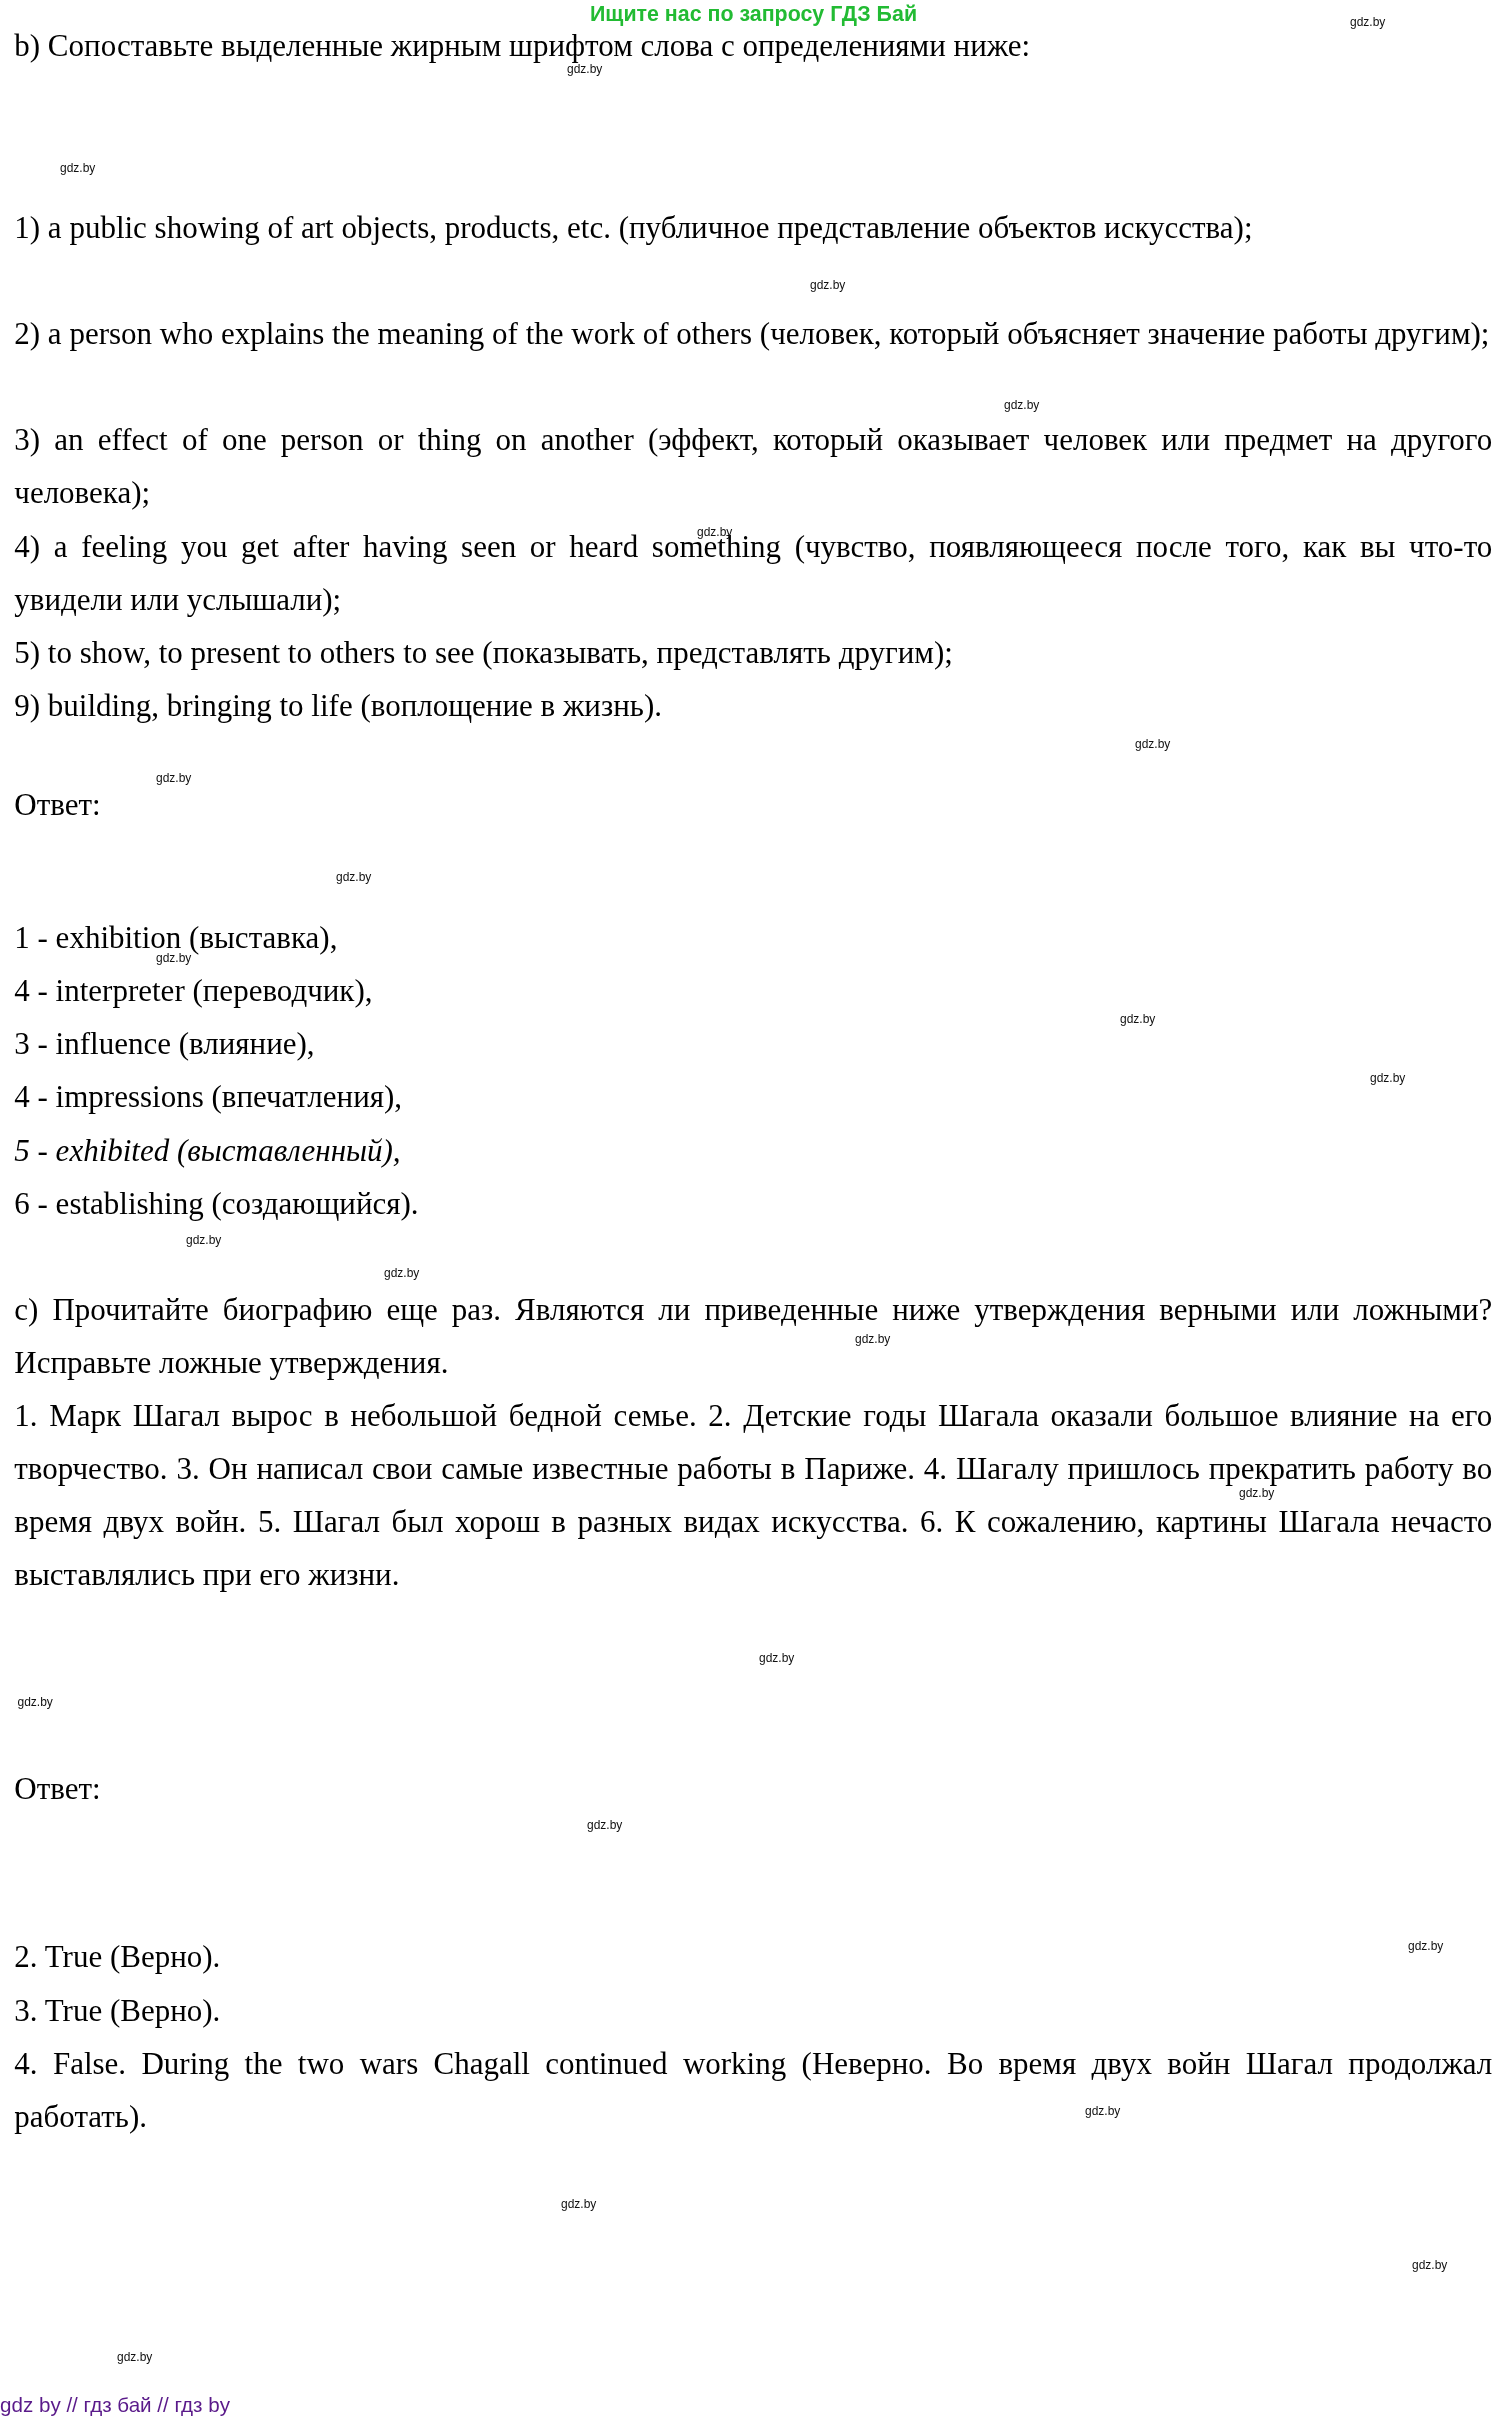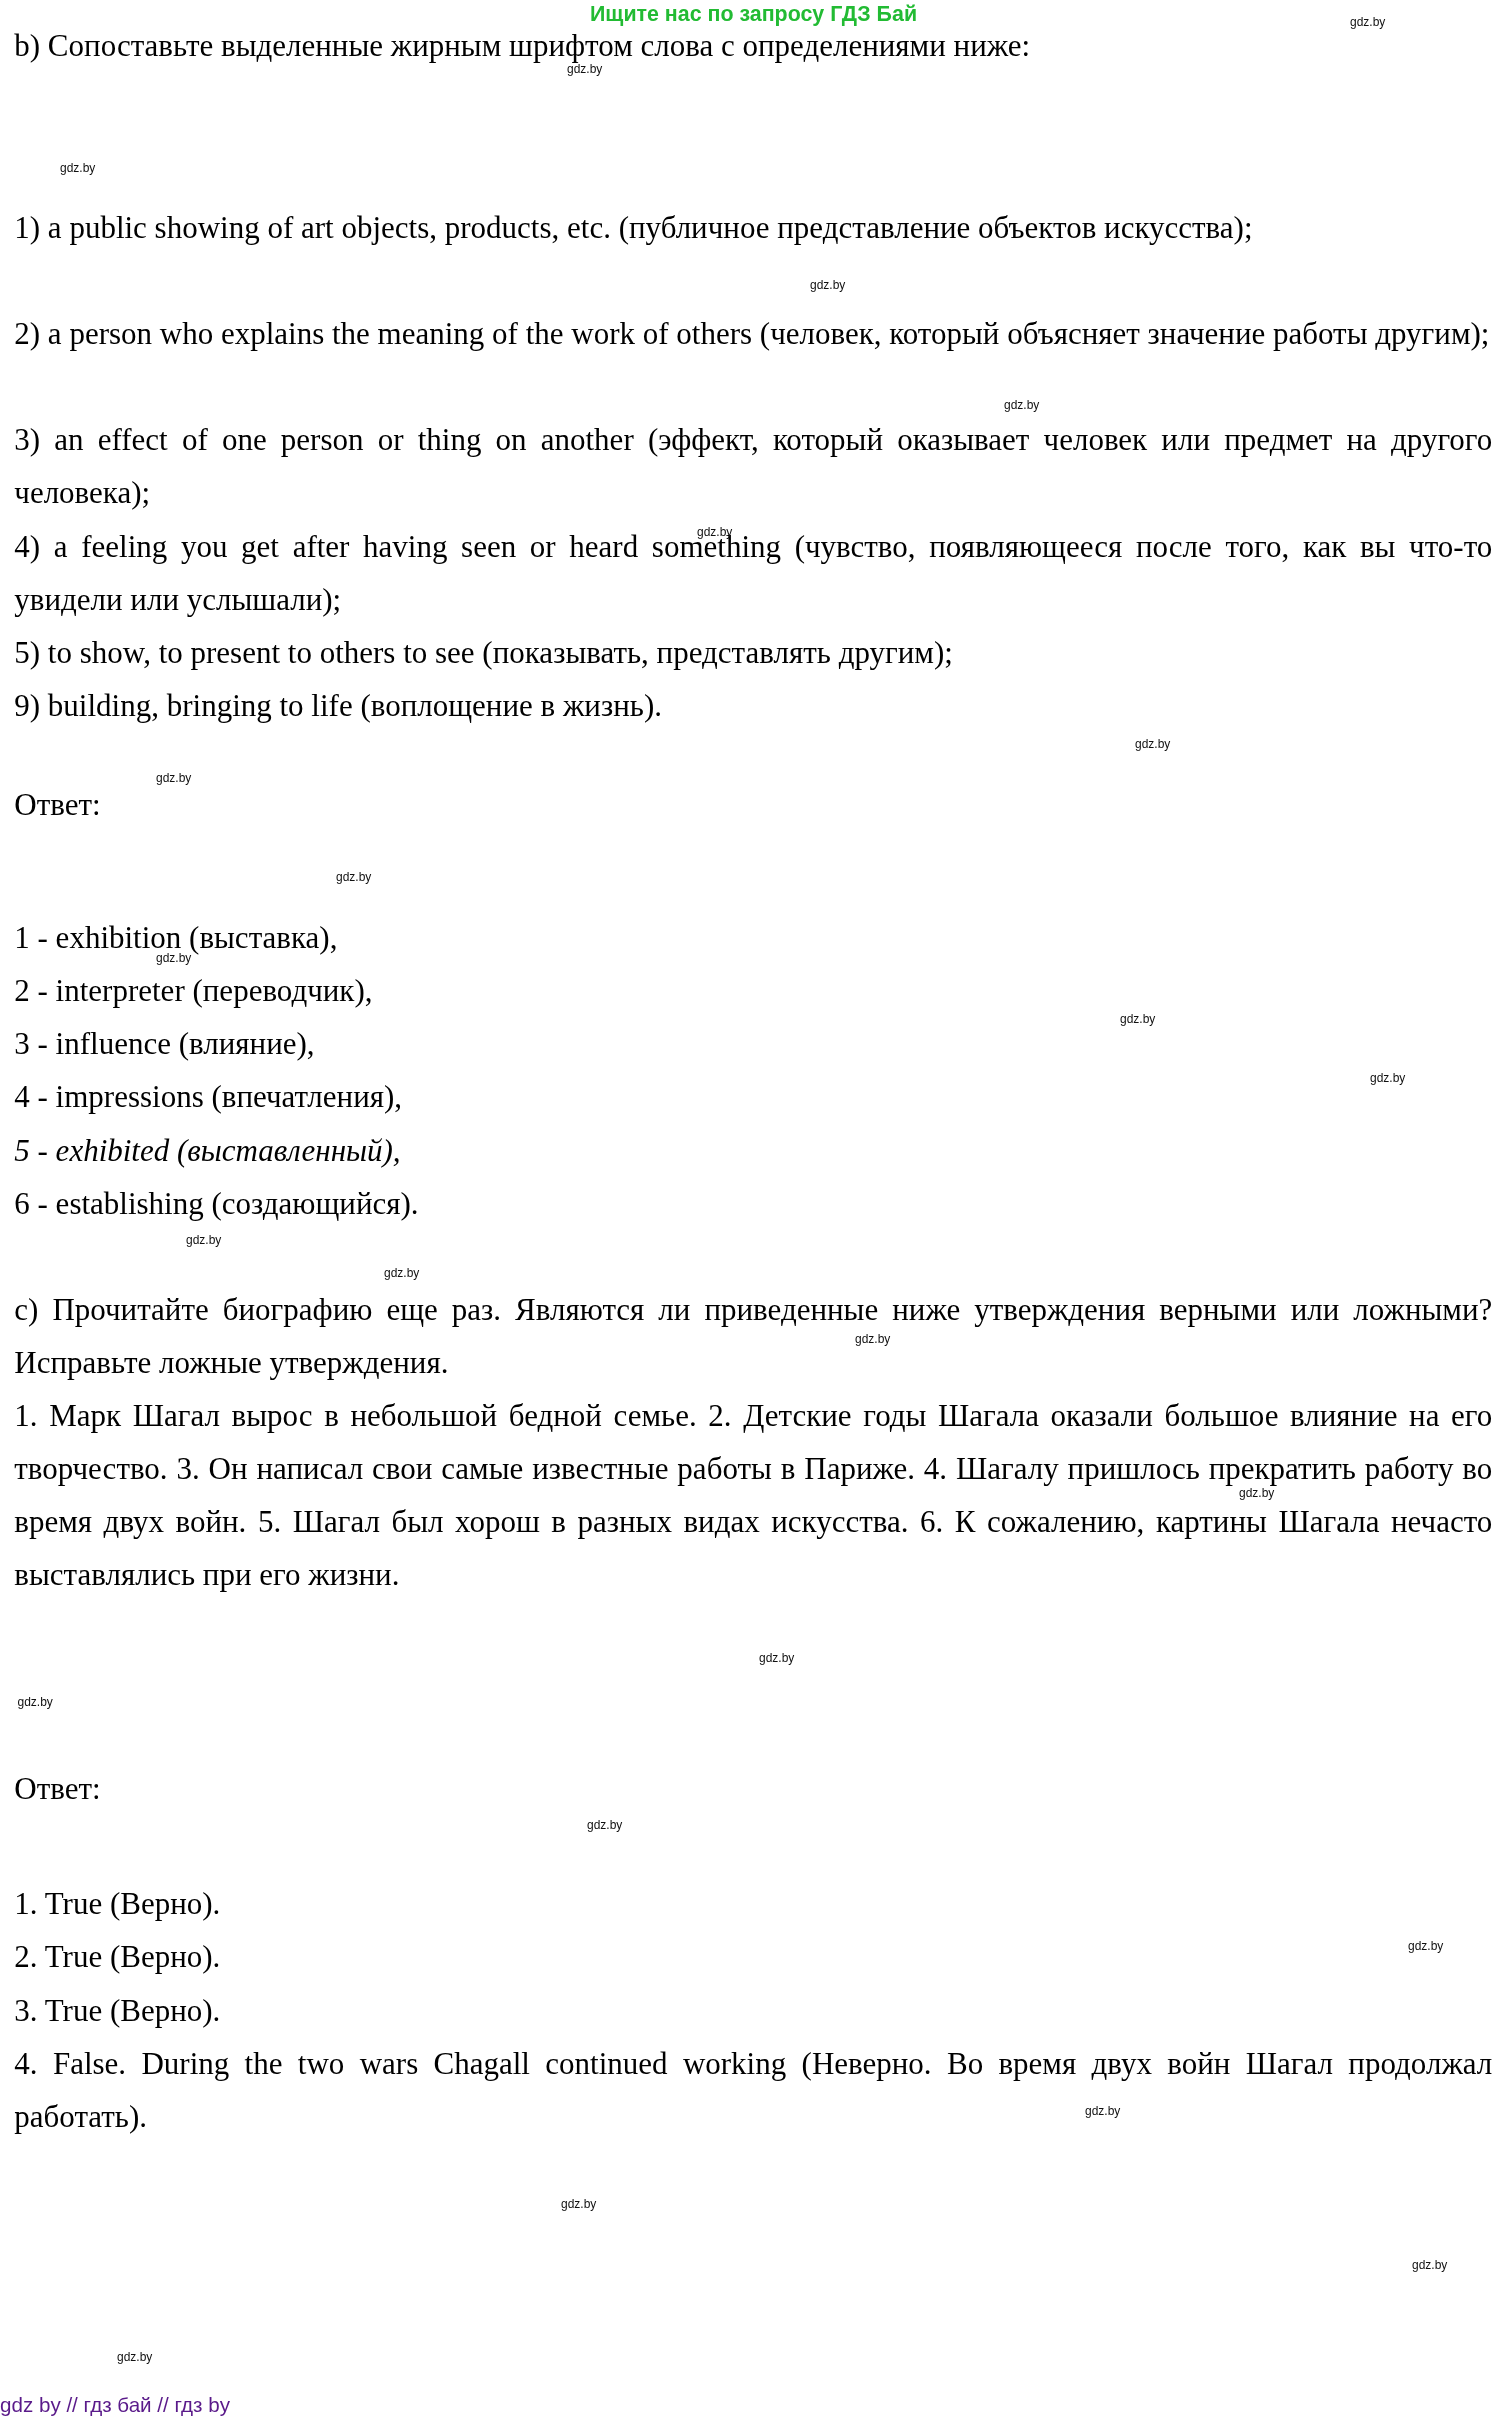--- a/index.html
+++ b/index.html
@@ -107,21 +107,21 @@
   </div>
 
   <div class="block" style="top:778px; left:14.3px; width:397px;">
     <p>Ответ:</p>
   </div>
 
   <div class="block" style="top:911px; left:14.3px; width:714px;">
     <p>1 - exhibition (выставка),</p>
   </div>
   <div class="block" style="top:964px; left:14.3px; width:714px;">
-    <p>2 - interpreter (переводчик),</p>
+    <p>4 - interpreter (переводчик),</p>
   </div>
   <div class="block" style="top:1017px; left:14.3px; width:714px;">
     <p>3 - influence (влияние),</p>
   </div>
   <div class="block" style="top:1070px; left:14.3px; width:714px;">
     <p>4 - impressions (впечатления),</p>
   </div>
   <div class="block" style="top:1124px; left:14.3px; width:714px;font-style:italic;">
     <p>5 - exhibited (выставленный),</p>
   </div>
@@ -134,23 +134,20 @@
   </div>
 
   <div class="block just" style="top:1389px; left:14.3px; width:1478px;">
     <p>1. Марк Шагал вырос в небольшой бедной семье. 2. Детские годы Шагала оказали большое влияние на его творчество. 3. Он написал свои самые известные работы в Париже. 4. Шагалу пришлось прекратить работу во время двух войн. 5. Шагал был хорош в разных видах искусства. 6. К сожалению, картины Шагала нечасто выставлялись при его жизни.</p>
   </div>
 
   <div class="block" style="top:1762px; left:14.3px; width:397px;">
     <p>Ответ:</p>
   </div>
 
-  <div class="block" style="top:1877px; left:14.3px; width:714px;">
-    <p>1. True (Верно).</p>
-  </div>
   <div class="block" style="top:1930px; left:14.3px; width:714px;">
     <p>2. True (Верно).</p>
   </div>
   <div class="block" style="top:1984px; left:14.3px; width:714px;">
     <p>3. True (Верно).</p>
   </div>
   <div class="block just" style="top:2037px; left:14.3px; width:1478px;">
     <p>4. False. During the two wars Chagall continued working (Неверно. Во время двух войн Шагал продолжал работать).</p>
   </div>
 

